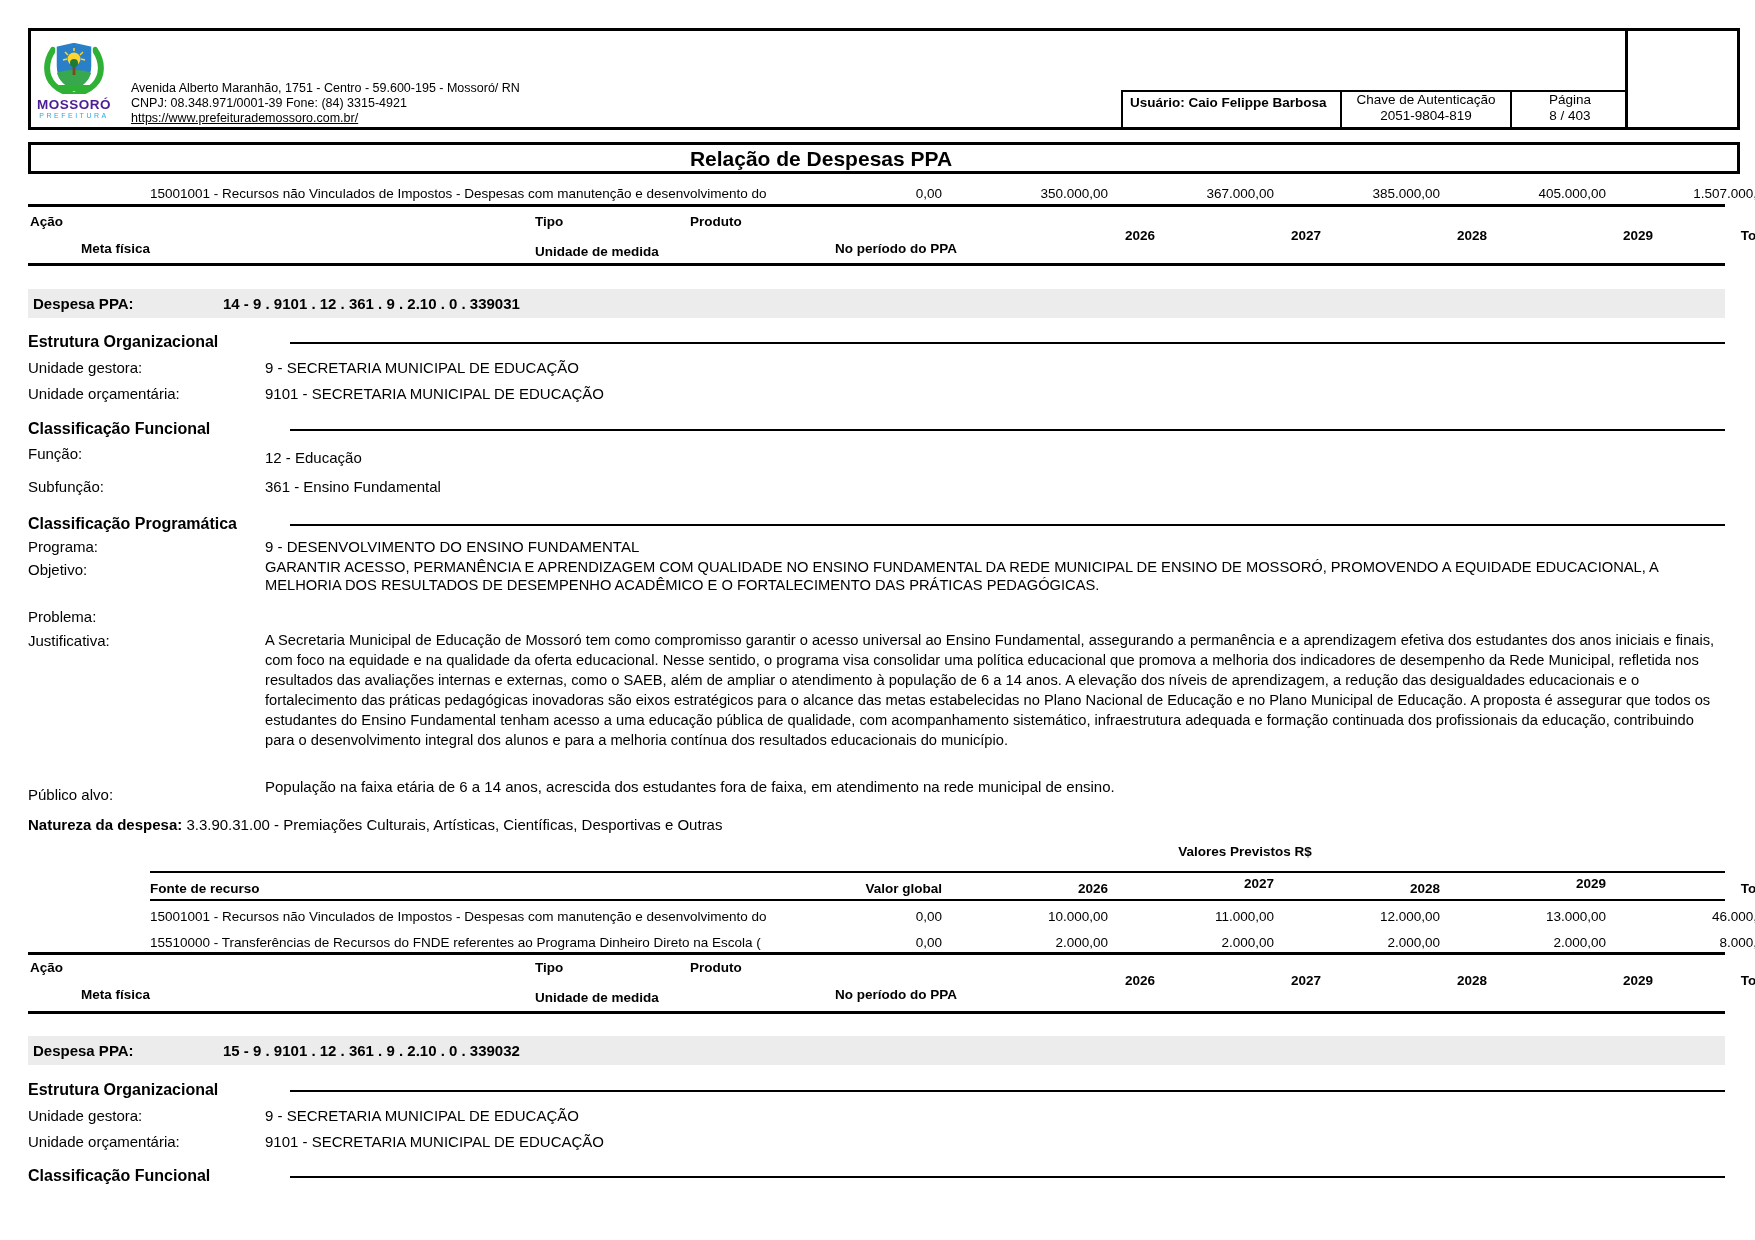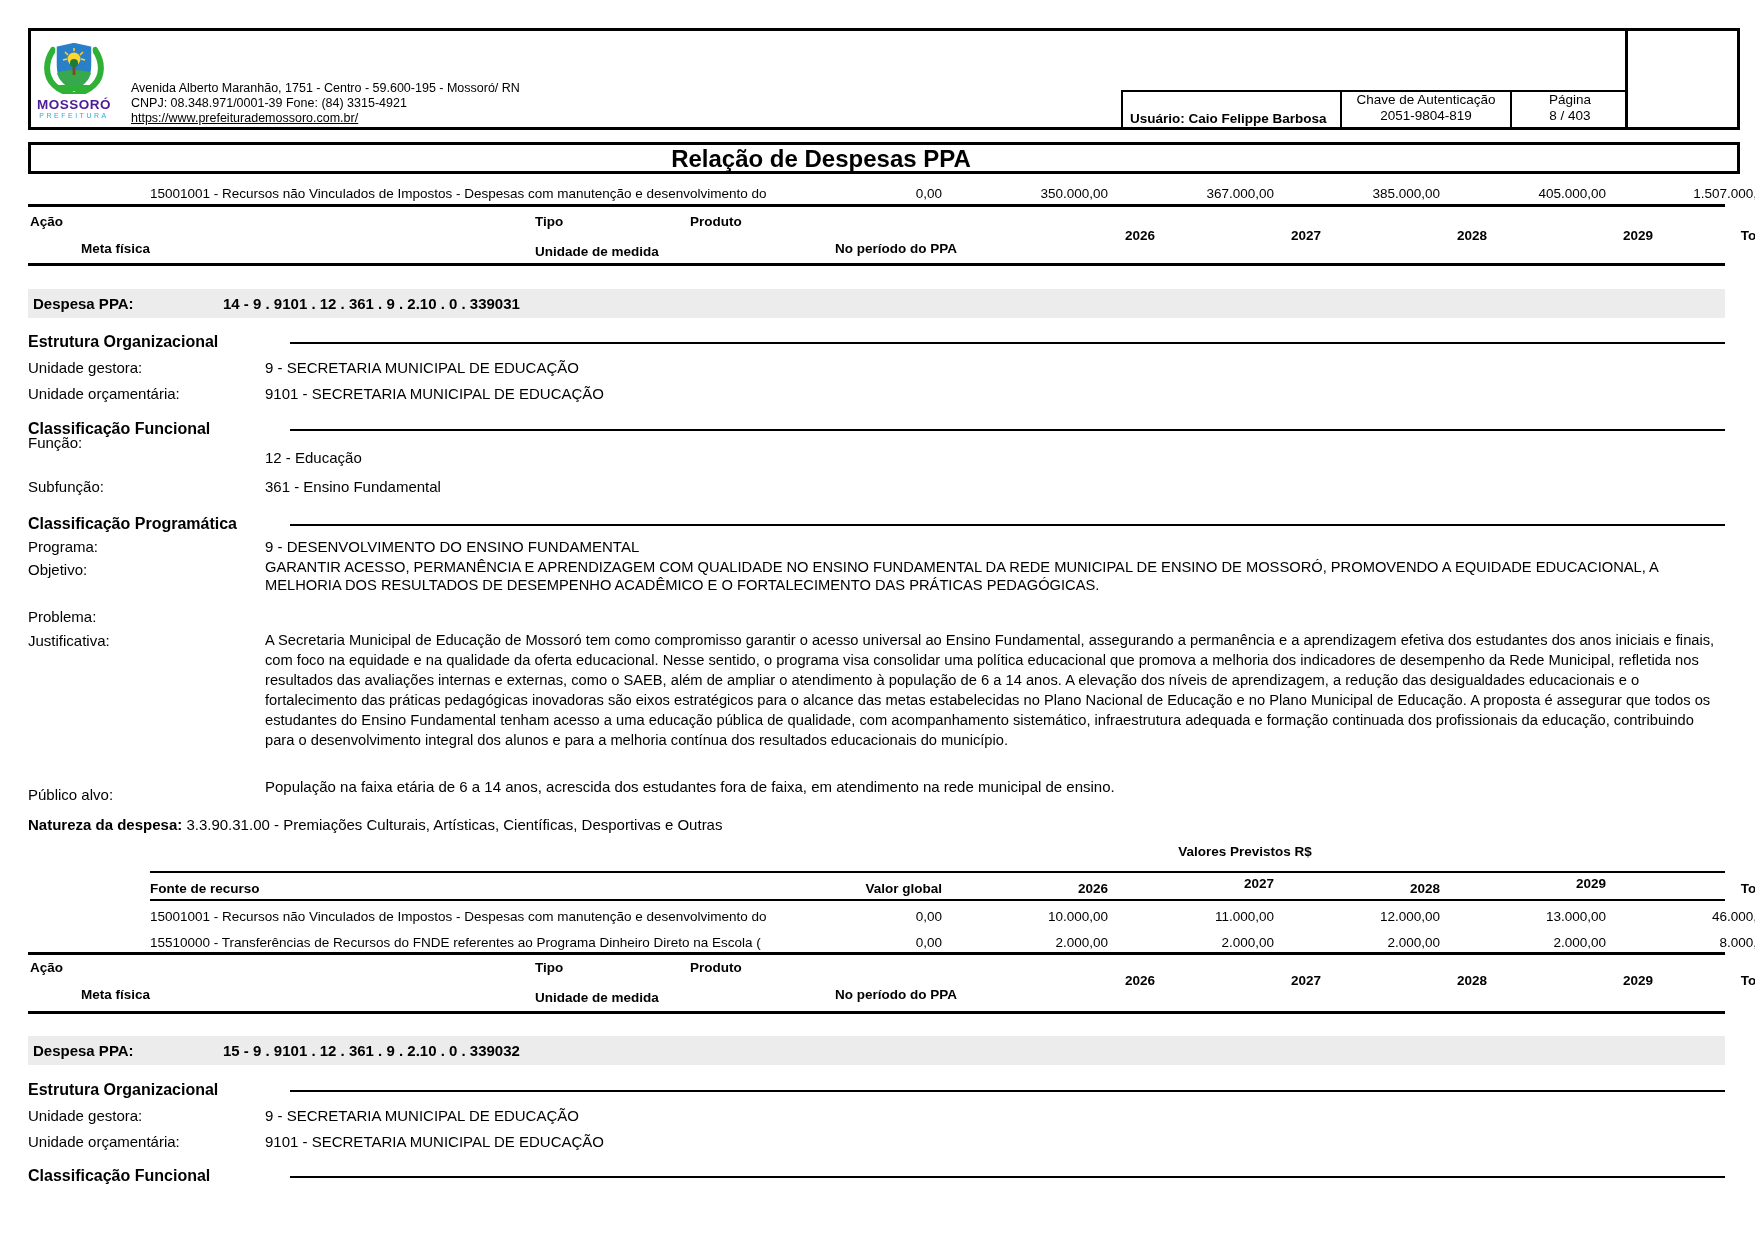--- a/index.html
+++ b/index.html
@@ -55,33 +55,33 @@
     </svg>
     <div style="font-size:13.5px;font-weight:bold;color:#4c1d95;letter-spacing:0.5px;line-height:13px;">MOSSORÓ</div>
     <div style="font-size:7px;color:#2aa9e0;letter-spacing:2.5px;line-height:9px;">PREFEITURA</div>
   </div>
 
   <div class="abs" style="left:131px;top:81px;font-size:12.5px;line-height:14px;">Avenida Alberto Maranhão, 1751 - Centro - 59.600-195 - Mossoró/ RN</div>
   <div class="abs" style="left:131px;top:96px;font-size:12.5px;line-height:14px;">CNPJ: 08.348.971/0001-39 Fone: (84) 3315-4921</div>
   <a class="abs link" href="#" style="left:131px;top:111px;font-size:12.5px;line-height:14px;color:#000;">https://www.prefeiturademossoro.com.br/</a>
 
   <div class="cell" style="left:1121px;top:90px;width:219px;text-align:left;box-sizing:border-box;">
-    <span class="b" style="position:absolute;left:7px;bottom:4px;white-space:nowrap;">Usuário: Caio Felippe Barbosa</span>
+    <span class="b" style="position:absolute;left:7px;bottom:20px;white-space:nowrap;">Usuário: Caio Felippe Barbosa</span>
   </div>
   <div class="cell" style="left:1340px;top:90px;width:170px;box-sizing:border-box;">
     <span class="hcell-lbl">Chave de Autenticação</span>
     <span class="hcell-val">2051-9804-819</span>
   </div>
   <div class="cell" style="left:1510px;top:90px;width:118px;box-sizing:border-box;">
     <span class="hcell-lbl">Página</span>
     <span class="hcell-val">8 / 403</span>
   </div>
 
   <div class="abs" style="left:28px;top:142px;width:1712px;height:32px;border:3px solid #000;box-sizing:border-box;">
-    <div class="b" style="position:absolute;left:0;top:0;width:1580px;text-align:center;font-size:24px;line-height:27px;">Relação de Despesas PPA</div>
+    <div class="b" style="position:absolute;left:0;top:0;width:1580px;text-align:center;font-size:21px;line-height:27px;">Relação de Despesas PPA</div>
   </div>
 
   <div class="band" style="top:186px;">
     <span class="num" style="left:150px;">15001001 - Recursos não Vinculados de Impostos - Despesas com manutenção e desenvolvimento do</span>
     <span class="num c1">0,00</span>
     <span class="num c2">350.000,00</span>
     <span class="num c3">367.000,00</span>
     <span class="num c4">385.000,00</span>
     <span class="num c5">405.000,00</span>
     <span class="num c6">1.507.000,00</span>
@@ -118,21 +118,21 @@
 
   <div class="abs head16" style="left:28px;top:333px;">Estrutura Organizacional</div>
   <div class="rule" style="top:342px;"></div>
   <div class="lbl" style="top:359px;">Unidade gestora:</div>
   <div class="val" style="top:359px;">9 - SECRETARIA MUNICIPAL DE EDUCAÇÃO</div>
   <div class="lbl" style="top:385px;">Unidade orçamentária:</div>
   <div class="val" style="top:385px;">9101 - SECRETARIA MUNICIPAL DE EDUCAÇÃO</div>
 
   <div class="abs head16" style="left:28px;top:420px;">Classificação Funcional</div>
   <div class="rule" style="top:429px;"></div>
-  <div class="lbl" style="top:434px;">Função:</div>
+  <div class="lbl" style="top:445px;">Função:</div>
   <div class="val" style="top:449px;">12 - Educação</div>
   <div class="lbl" style="top:478px;">Subfunção:</div>
   <div class="val" style="top:478px;">361 - Ensino Fundamental</div>
 
   <div class="abs head16" style="left:28px;top:515px;">Classificação Programática</div>
   <div class="rule" style="top:524px;"></div>
   <div class="lbl" style="top:538px;">Programa:</div>
   <div class="val" style="top:538px;">9 - DESENVOLVIMENTO DO ENSINO FUNDAMENTAL</div>
   <div class="lbl" style="top:561px;">Objetivo:</div>
   <div class="para" style="top:559px;line-height:17.5px;">GARANTIR ACESSO, PERMANÊNCIA E APRENDIZAGEM COM QUALIDADE NO ENSINO FUNDAMENTAL DA REDE MUNICIPAL DE ENSINO DE MOSSORÓ, PROMOVENDO A EQUIDADE EDUCACIONAL, A MELHORIA DOS RESULTADOS DE DESEMPENHO ACADÊMICO E O FORTALECIMENTO DAS PRÁTICAS PEDAGÓGICAS.</div>

